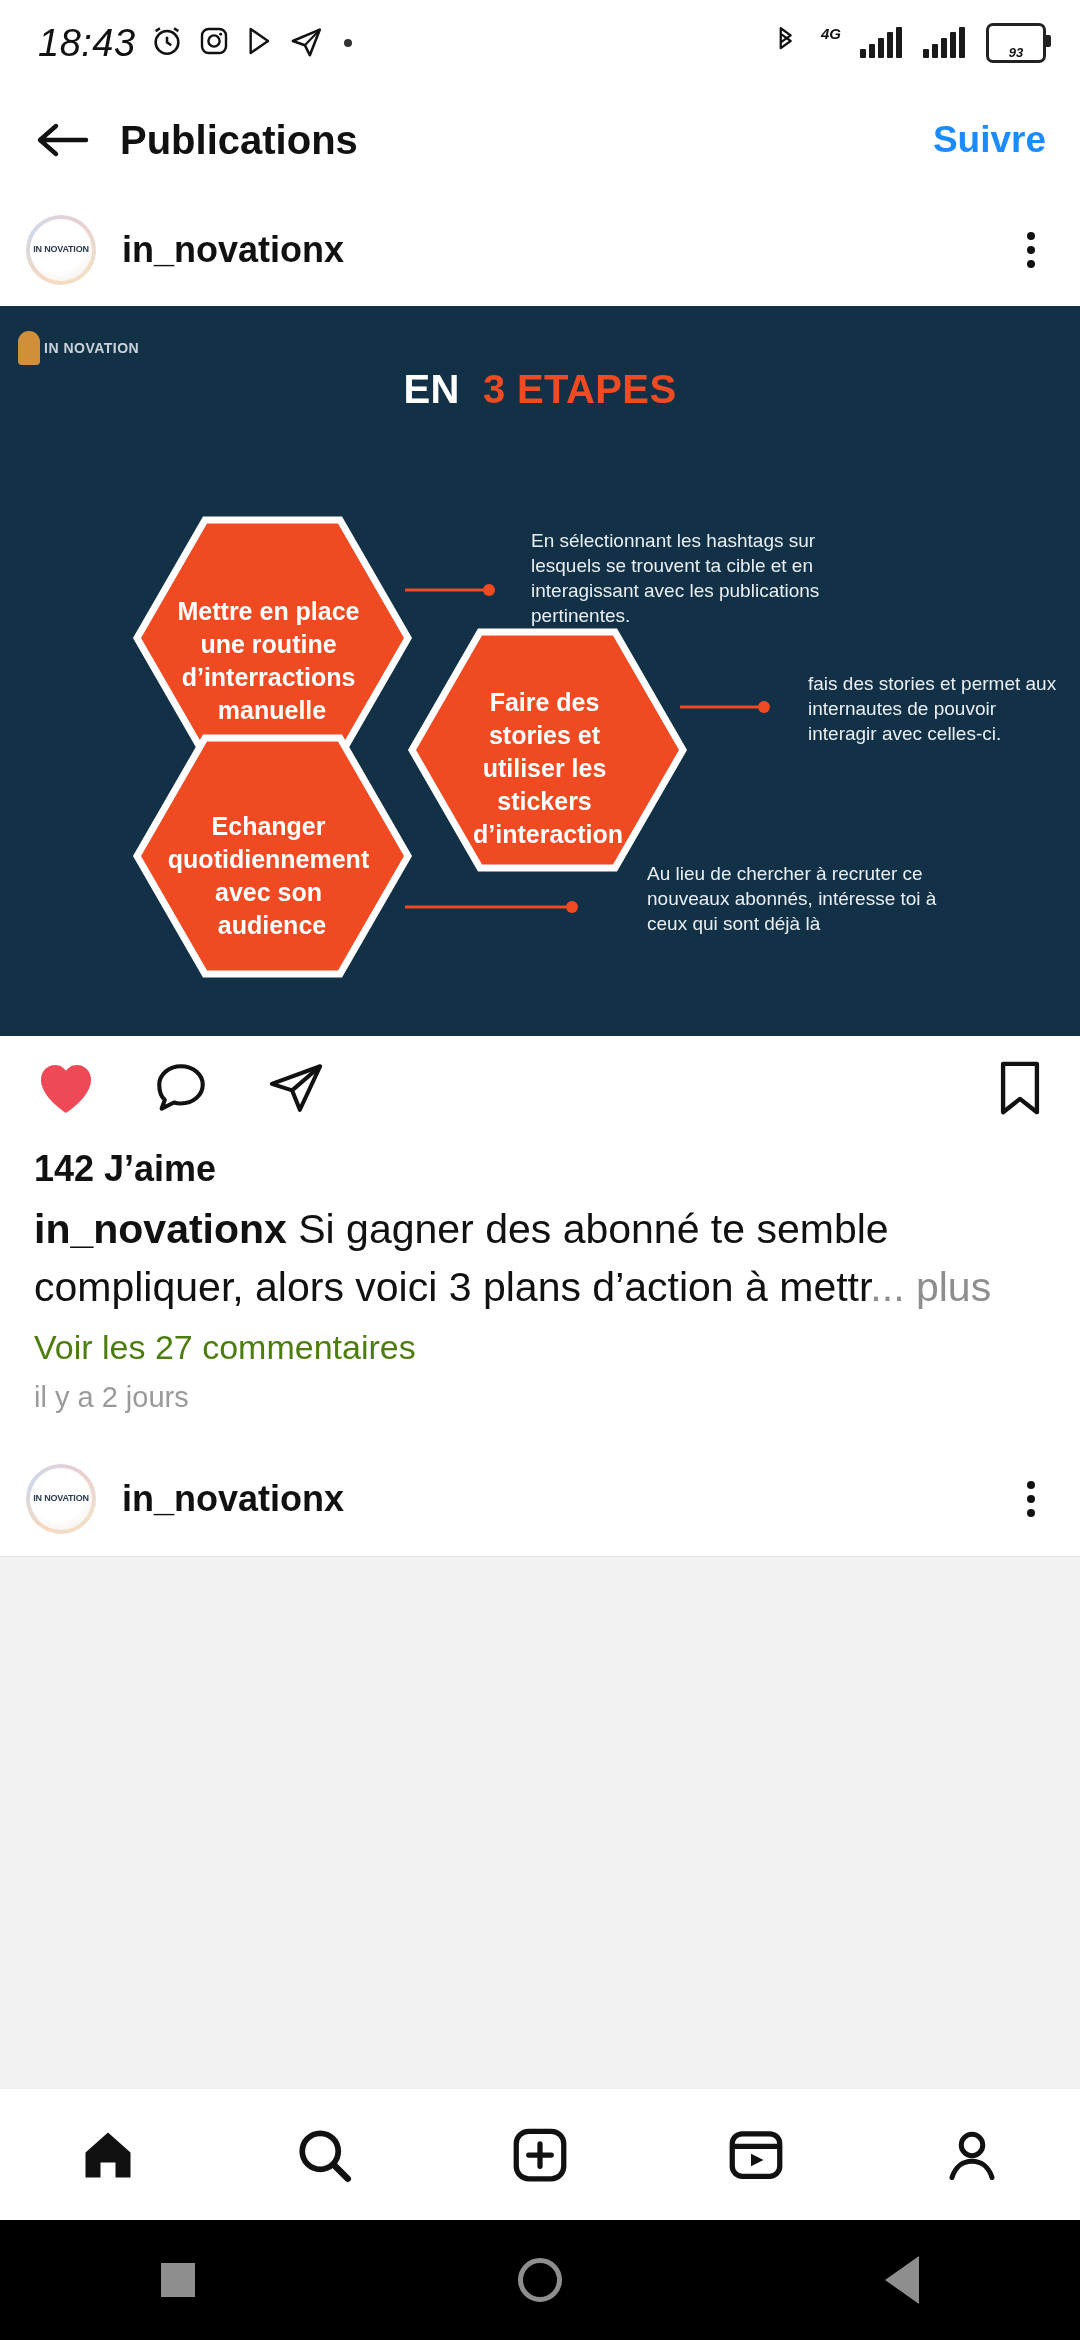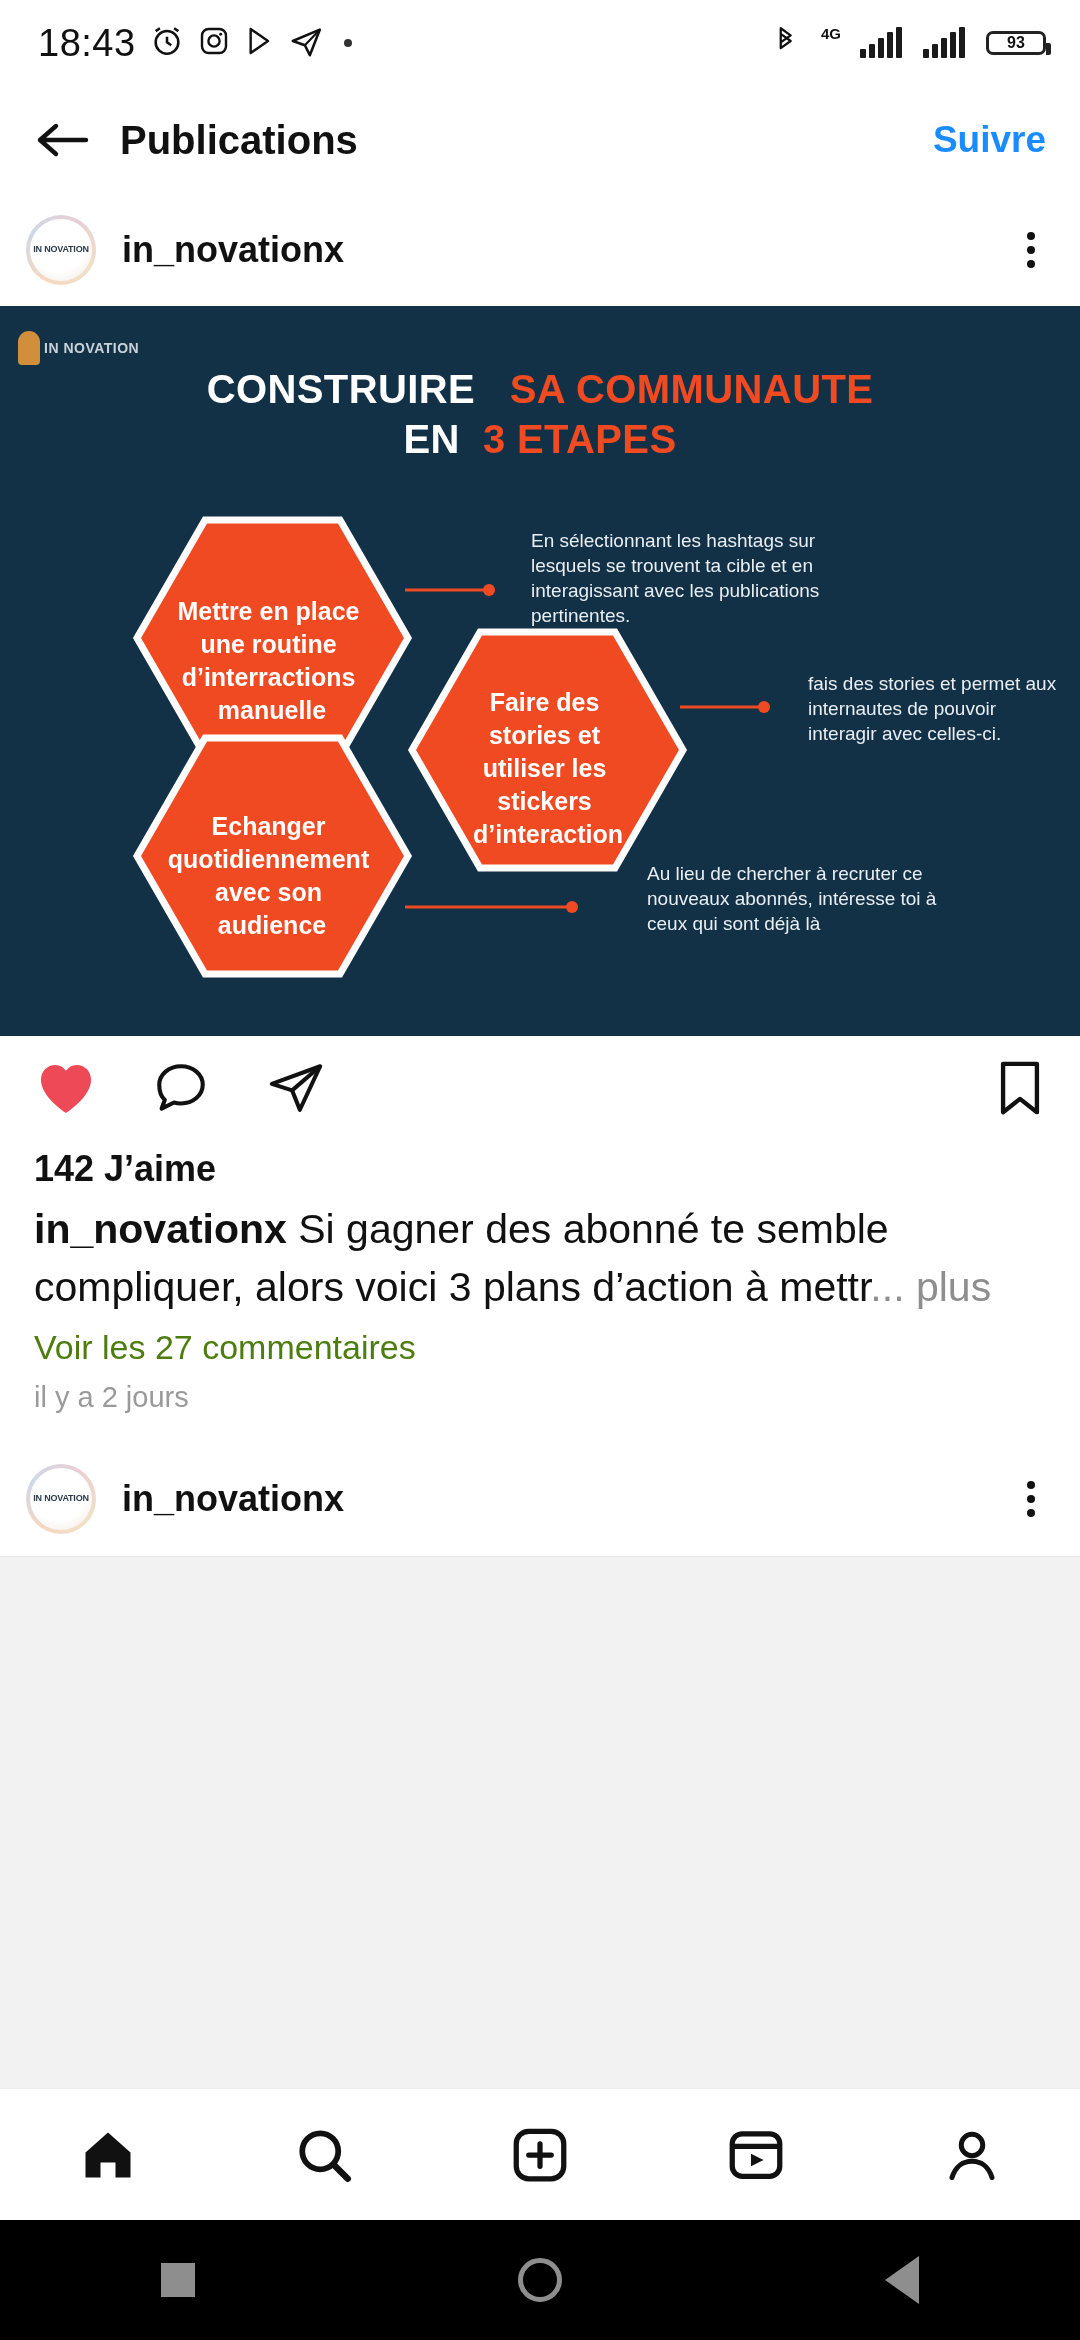--- a/index.html
+++ b/index.html
@@ -9,30 +9,30 @@
     font-family: "Liberation Sans", sans-serif;
     overflow: hidden;
   }
   .phone { width: 1080px; height: 2340px; position: relative; display: flex; flex-direction: column; background:#fff; }
 
   
   .statusbar {
     height: 86px; flex: 0 0 86px;
     display: flex; align-items: center; justify-content: space-between;
     padding: 0 34px 0 38px;
-    background: #fff; color: #111;
+    background: #fff; color: #111; font-style: italic;
   }
   .sb-left { display: flex; align-items: center; gap: 14px; }
   .sb-time { font-size: 38px; font-weight: 500; letter-spacing: .5px; }
   .sb-right { display: flex; align-items: center; gap: 21px; }
   .dot-small { width: 8px; height: 8px; border-radius: 50%; background:#333; display:inline-block; margin-left: 6px;}
   .batt {
-    width: 60px; height: 24px; border: 3px solid #222; border-radius: 7px;
-    position: relative; display:flex; align-items:flex-start; justify-content:center;
-    font-size: 16px; font-weight: 600; color:#111;
+    width: 60px; height: 40px; border: 3px solid #222; border-radius: 7px;
+    position: relative; display:flex; align-items:flex-end; justify-content:center;
+    font-size: 13px; font-weight: 600; color:#111;
   }
   .batt:after {
     content:""; position:absolute; right:-8px; top:9px; width:5px; height:12px;
     background:#222; border-radius: 0 2px 2px 0;
   }
   .net-label { font-size: 15px; font-weight:700; position:relative; top:-10px; left:2px;}
   .bars { display:flex; align-items:flex-end; gap:3px; height: 30px; }
   .bars i { display:block; width:6px; background:#1a1a1a; border-radius:1px;}
   .bars i:nth-child(1){height:9px}
   .bars i:nth-child(2){height:14px}
@@ -225,24 +225,20 @@
       </span>
   </div>
 
   <div class="post-image">
     <div class="wm">
       <span class="wm-bulb"></span>
       <span class="wm-txt">IN NOVATION</span>
     </div>
 
     <div class="slide-title">
-      <span class="l1">
-        <span class="w">CONSTRUIRE</span>
-        &nbsp;&nbsp;<span class="o">SA COMMUNAUTE</span>
-      </span>
       <span class="l2">
         <span class="w">EN</span>
         &nbsp;<span class="o">3 ETAPES</span>
       </span>
     </div>
 
     <div class="hexwrap">
       <svg width="1080" height="540" viewBox="0 0 1080 540">
 
         <g>

